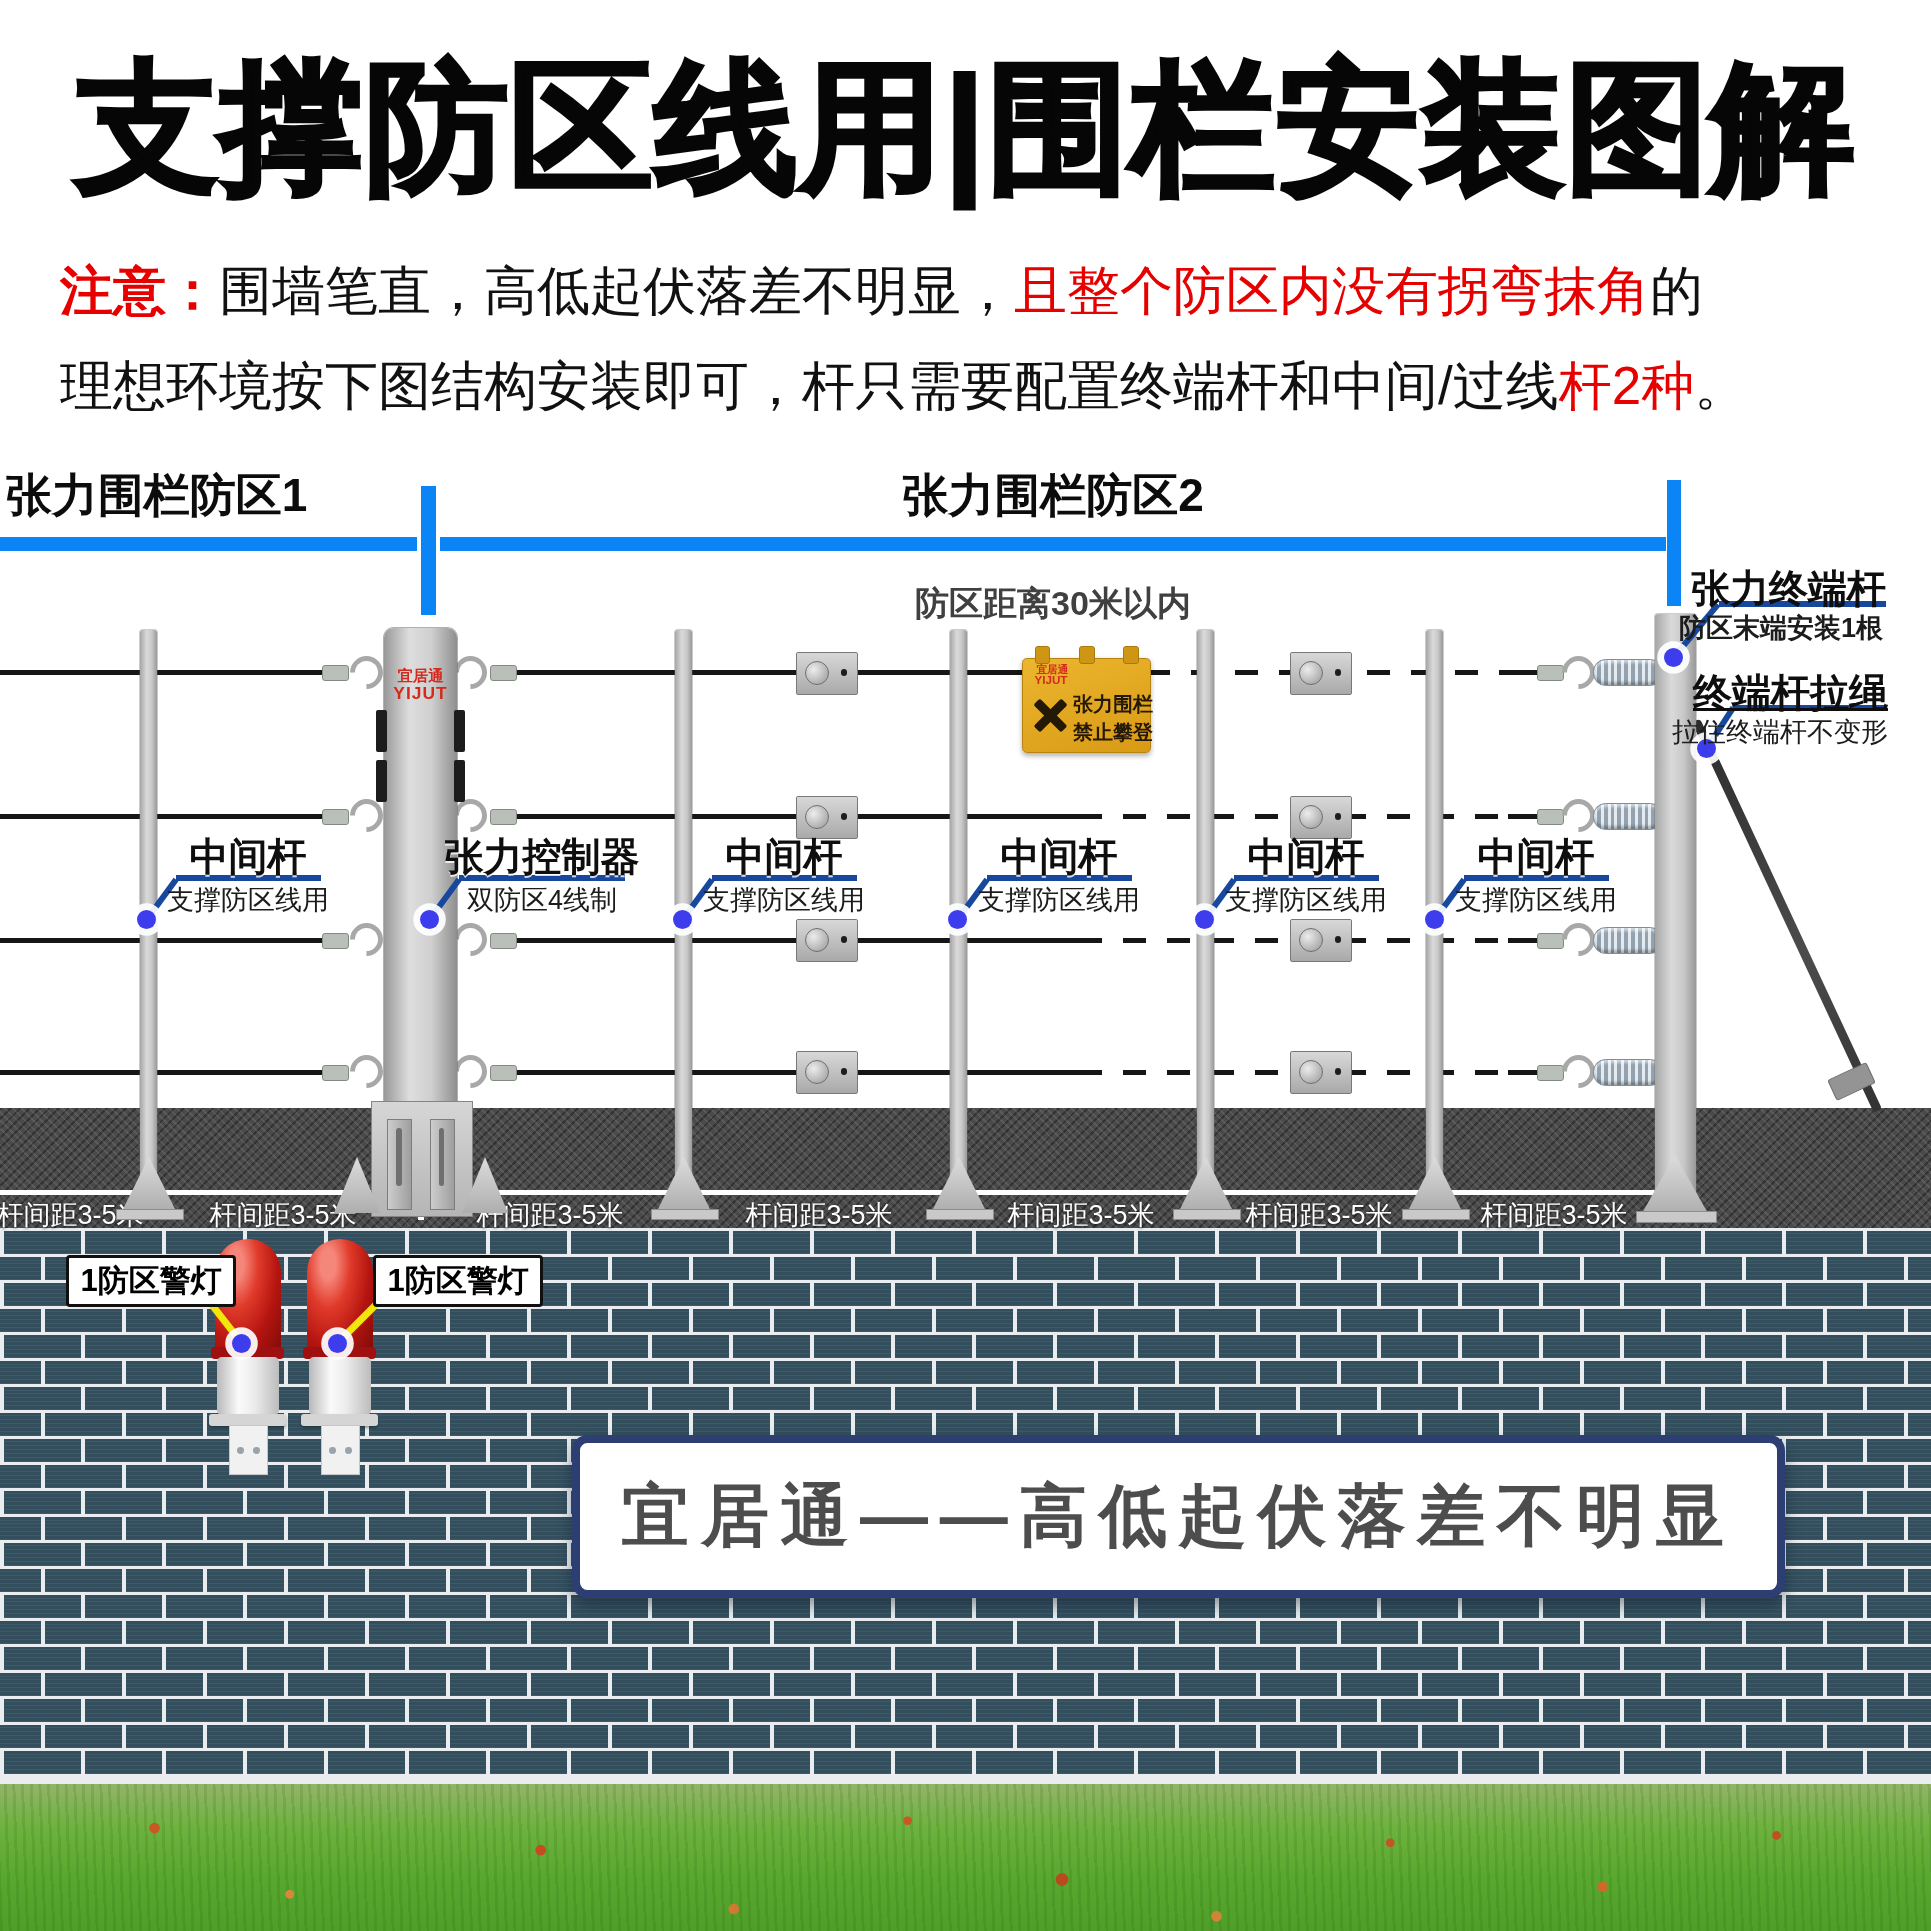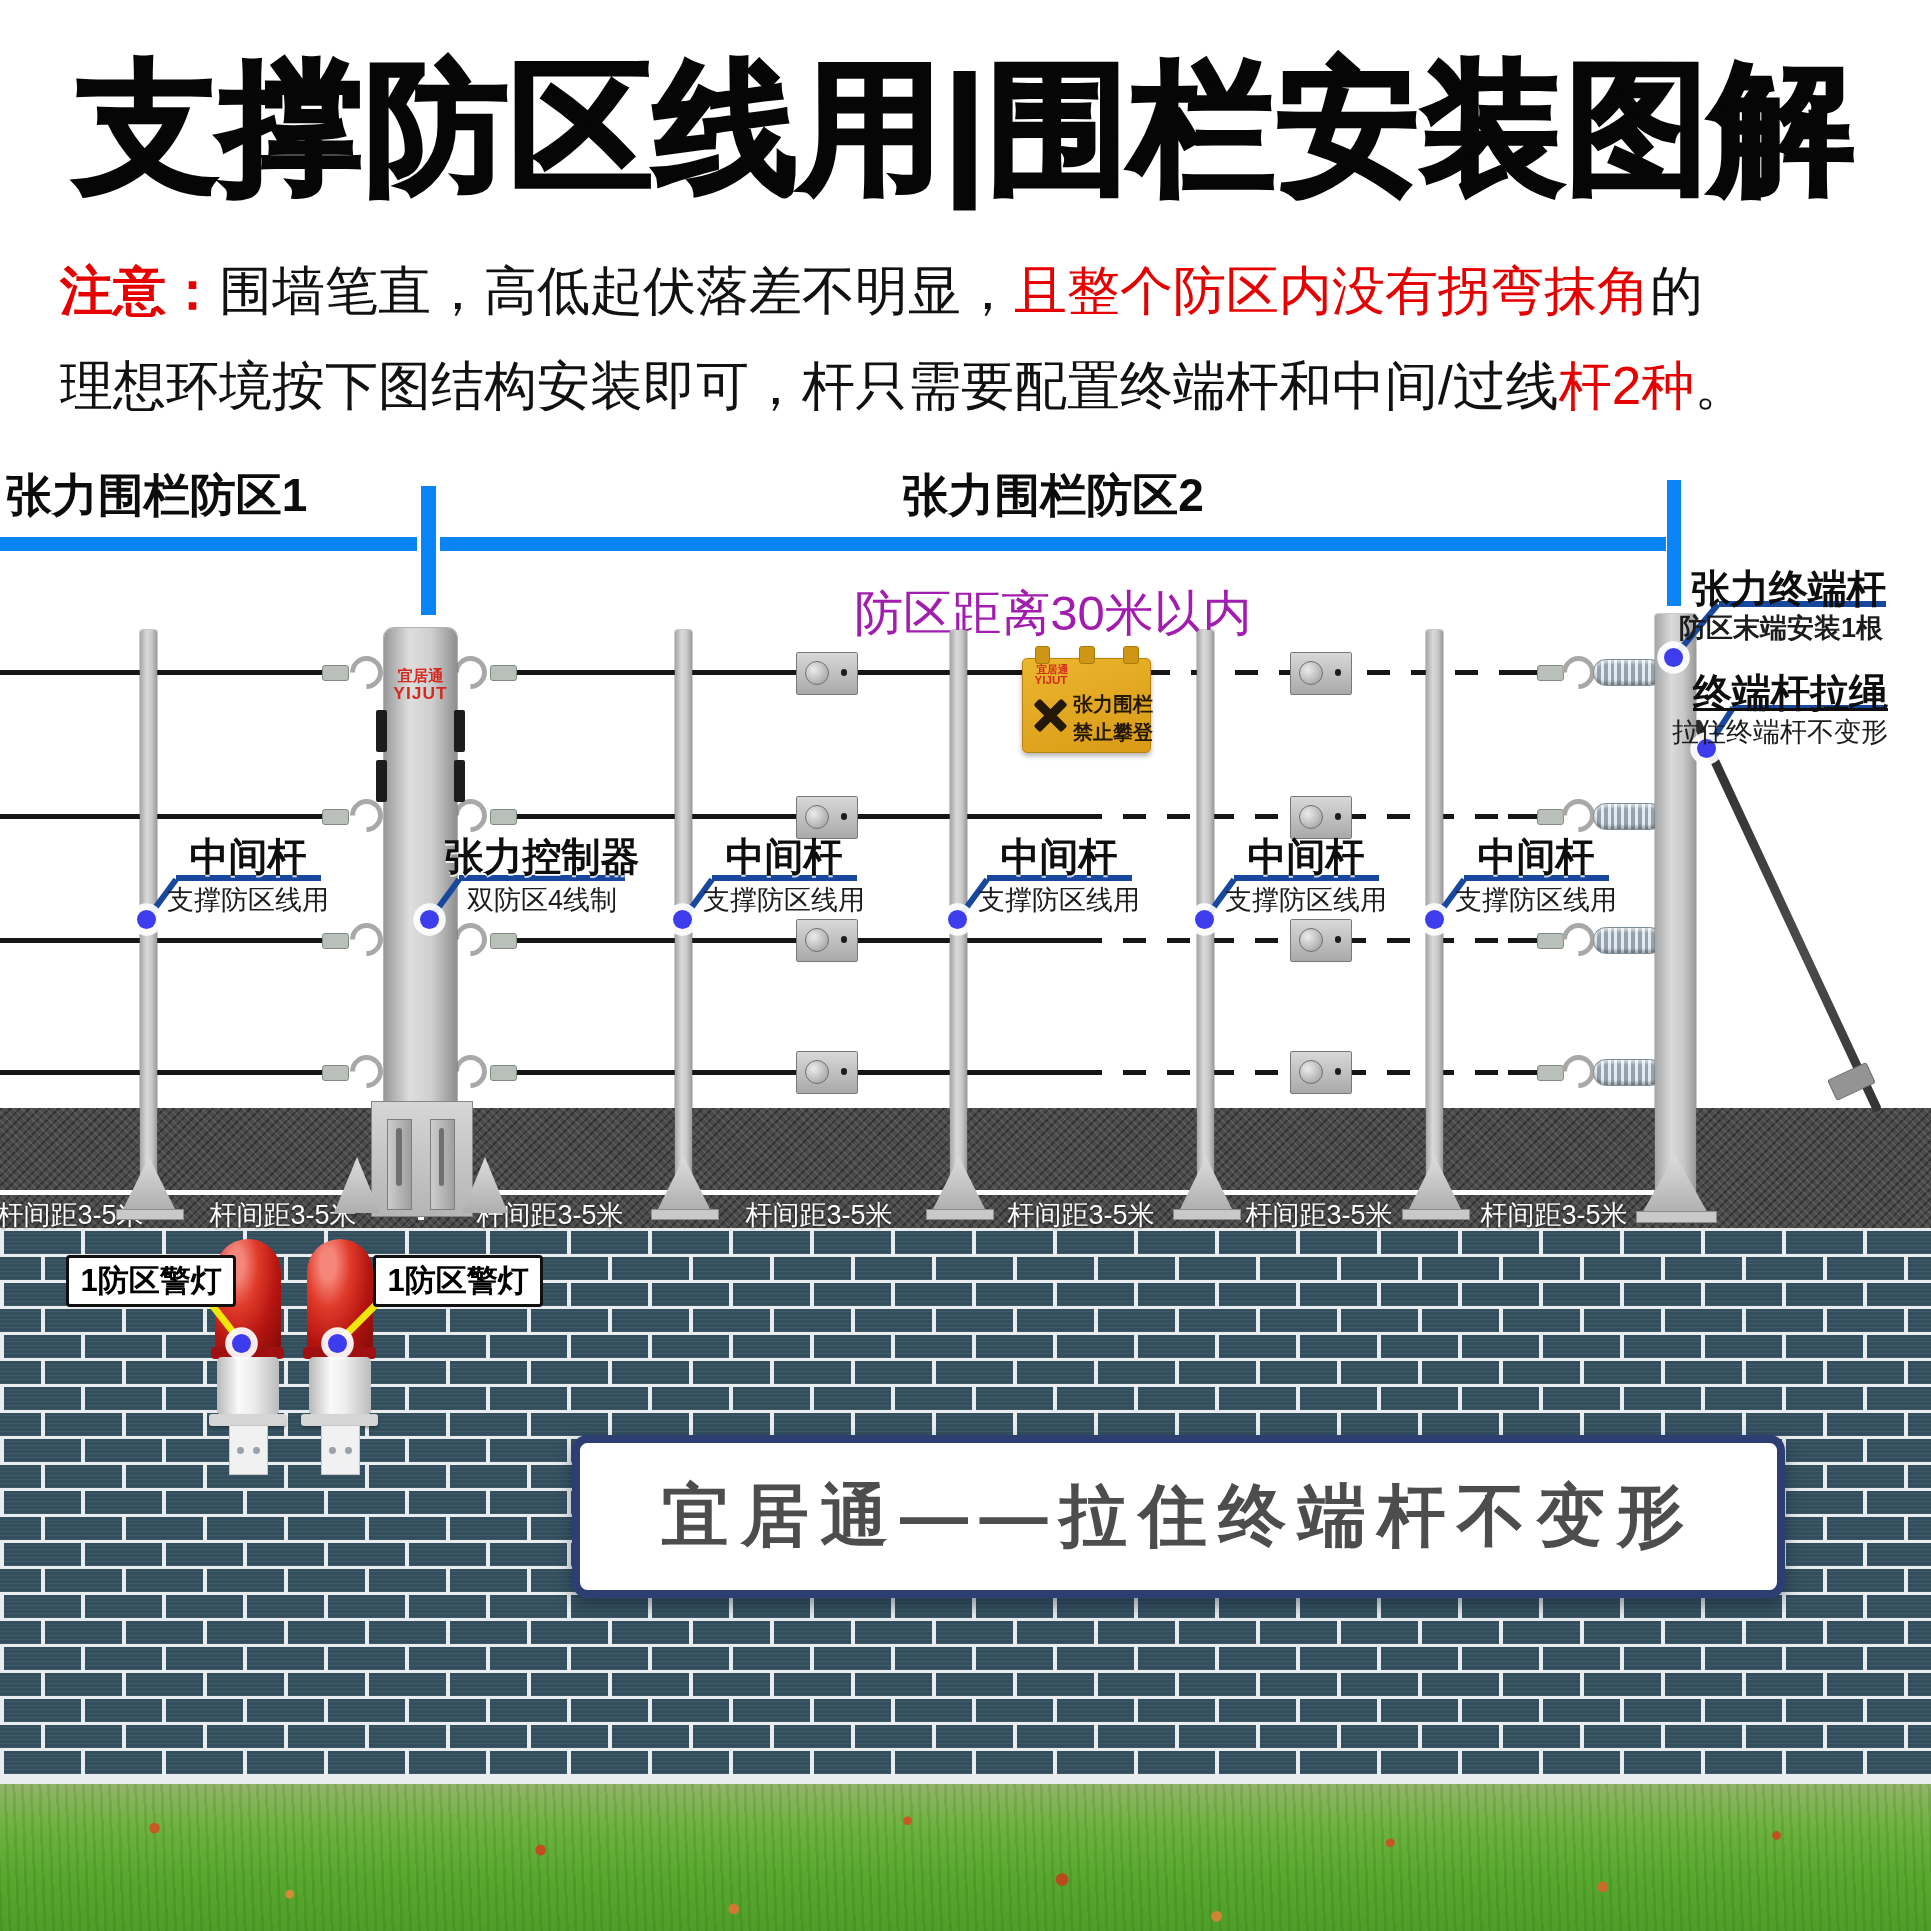--- a/index.html
+++ b/index.html
@@ -10,21 +10,21 @@
   #canvas{position:relative;width:1931px;height:1931px;background:#fff;overflow:hidden;
     font-family:"Liberation Sans","DejaVu Sans",sans-serif;}
   .abs{position:absolute;}
   .title{left:0;top:33px;width:1931px;text-align:center;font-size:143px;font-weight:bold;
     color:#060606;letter-spacing:1.9px;-webkit-text-stroke:3.9px #060606;white-space:nowrap;}
   .note{left:60px;top:243px;width:1825px;font-size:53px;line-height:95px;color:#111;}
   .note .red{color:var(--red);text-align:center;}
   .note .bold{font-weight:bold;}
   .zlabel{font-size:46px;font-weight:bold;color:#0c0c0c;white-space:nowrap;}
   .zbar{background:var(--zblue);}
-  .zsub{font-size:49px;color:#a21caf;white-space:nowrap;}
+  .zsub{font-size:34px;color:#404040;white-space:nowrap;font-weight:bold;}
   .wire-solid{height:4.8px;background:#161616;z-index:4;}
   .wire-dash{height:4.8px;background:repeating-linear-gradient(90deg,#161616 0 23px,transparent 23px 44px);z-index:4;}
   .ferrule{width:25px;height:13.5px;background:#b9c0b9;border:1px solid #828a82;border-radius:2.9px;z-index:5;}
   .hook{width:23px;height:23px;border:5.8px solid #a8a8a8;border-bottom-color:transparent;
     border-radius:50%;transform:rotate(45deg);z-index:5;}
   .spring{width:68px;height:25px;border-radius:12.6px;border:1px solid #7f8d99;z-index:5;
     background:repeating-linear-gradient(90deg,#e3eaf0 0 2.9px,#93a2ae 2.9px 6.8px);
     box-shadow:inset 0 2.9px 2.9px rgba(255,255,255,.55), inset 0 -2.9px 2.9px rgba(0,0,0,.25);}
   .mbox{width:60px;height:41px;background:linear-gradient(180deg,#d8d8d8,#a9a9a9);
     border:1px solid #787878;border-radius:1.9px;z-index:5;}
@@ -154,21 +154,21 @@
       <div class="brickrow" style="background-position: 41px 0px, 0px 0px;"></div>
       <div class="brickrow"></div>
       <div class="brickrow" style="background-position: 41px 0px, 0px 0px;"></div>
       <div class="brickrow"></div>
       <div class="brickrow" style="background-position: 41px 0px, 0px 0px;"></div>
       <div class="brickrow"></div>
       <div class="brickrow" style="background-position: 41px 0px, 0px 0px;"></div>
       <div class="brickrow"></div>
     </div>
 
-  <div class="abs banner">宜居通——拉住终端杆不变形</div>
+  <div class="abs banner">宜居通——高低起伏落差不明显</div>
 
   <div class="abs grass"></div>
 
   <div id="diagram" class="abs" style="left:0;top:0;width:1931px;height:1931px;">
       <div class="abs wire-solid" style="left: 0px; top: 670px; width: 324px;"></div>
       <div class="abs ferrule" style="left: 322px; top: 665px;"></div>
       <div class="abs hook" style="left: 350px; top: 656px;"></div>
       <div class="abs hook" style="left: 454px; top: 656px;"></div>
       <div class="abs ferrule" style="left: 490px; top: 665px;"></div>
       <div class="abs wire-solid" style="left: 516px; top: 670px; width: 510px;"></div>

